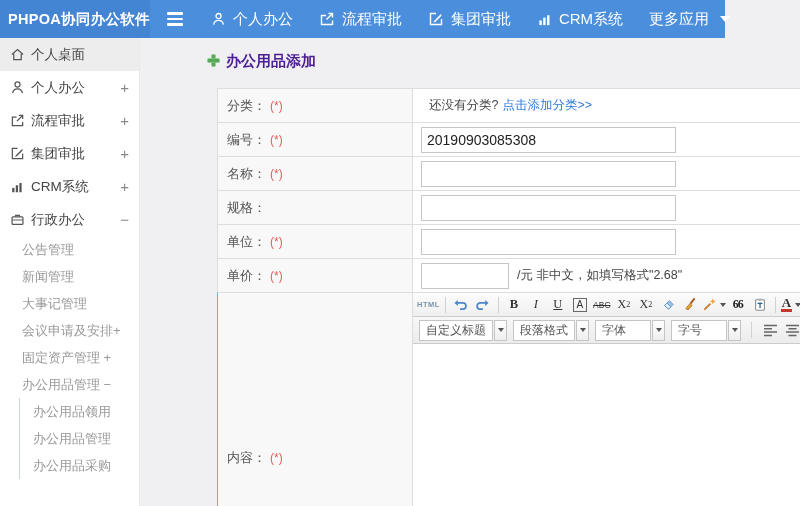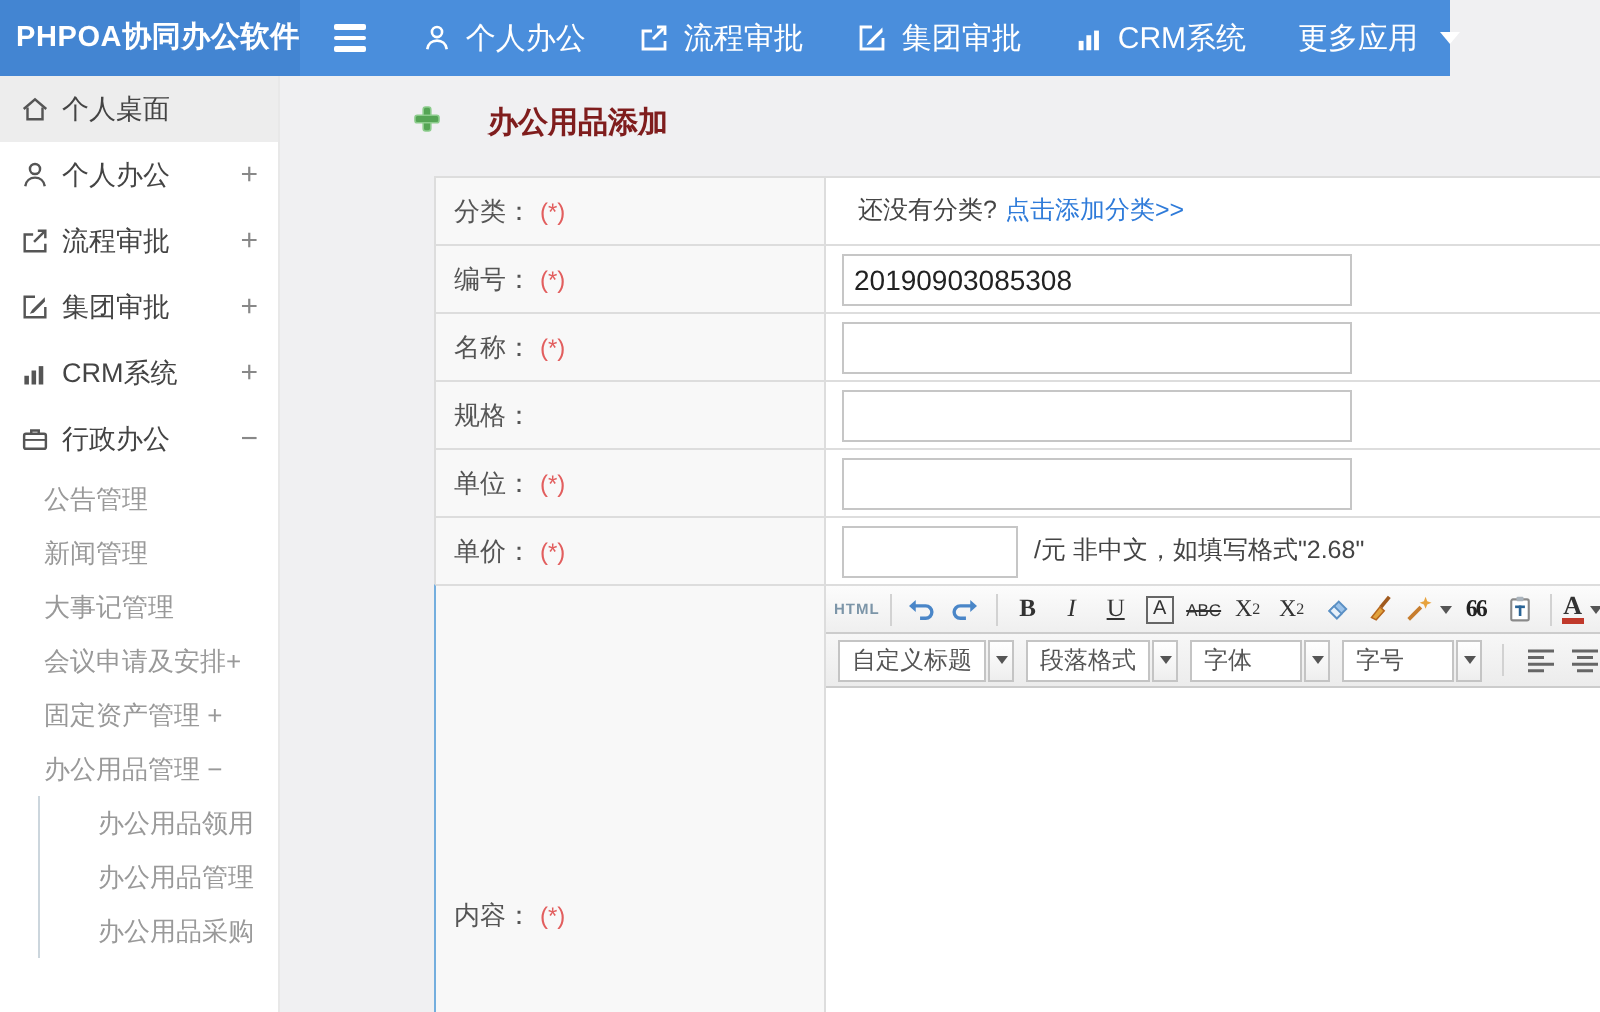--- a/index.html
+++ b/index.html
@@ -16,26 +16,26 @@
   .caret-down { width:0; height:0; border-left:5px solid transparent; border-right:5px solid transparent; border-top:6px solid #fff; margin-left:4px; }
 
   
   .sidebar { position:absolute; top:38px; left:0; width:140px; bottom:0; background:#fff; border-right:1px solid #e8e8e8; }
   .side-item { height:33px; display:flex; align-items:center; padding:0 10px 0 9px; font-size:13.5px; color:#444; cursor:pointer; }
   .side-item.active { background:#ededed; }
   .side-item .s-icon { width:16px; display:flex; justify-content:center; color:#555; }
   .side-item .s-lbl { margin-left:6px; flex:1; white-space:nowrap; }
   .side-item .s-exp { color:#888; font-size:15px; font-weight:300; }
   .submenu .sub-item { height:27px; line-height:27px; padding-left:22px; font-size:13px; color:#999; cursor:pointer; white-space:nowrap; }
-  .subsub { margin-left:19px; border-left:1px solid #ccd6dd;padding-left:16px; }
+  .subsub { margin-left:19px; border-left:1px solid #ccd6dd; }
   .subsub .subsub-item { height:27px; line-height:27px; padding-left:13px; font-size:13px; color:#999; cursor:pointer; white-space:nowrap; }
 
   
   .main { position:absolute; left:140px; top:38px; right:0; bottom:0; background:#f0f0f2; overflow:hidden; }
-  .page-title { margin:14px 0 0 67px; display:flex; align-items:center; gap:24px; color:#7f1d1d; font-weight:bold; font-size:15px; }
+  .page-title { margin:14px 0 0 67px; display:flex; align-items:center; gap:6px; color:#4c1d95; font-weight:bold; font-size:15px; }
   .form-table { margin:17px 0 0 77px; background:#fff; }
   .frow { display:flex; border-top:1px solid #ddd; border-left:1px solid #ddd; min-height:34px; }
   .frow.content-row { height:330px; border-left-color:#74aede; }
   .flabel { width:195px; background:#f8f8f8; border-right:1px solid #ddd; display:flex; align-items:center; padding-left:9px; font-size:13px; color:#555; flex-shrink:0; }
   .freq { color:#e25e5e; margin-left:4px; font-size:12px; }
   .fvalue { flex:1; display:flex; align-items:center; padding-left:8px; background:#fff; min-width:0; }
   .text-input { width:255px; height:26px; border:1px solid #c6c6c6; font-size:14px; padding:0 5px; font-family:"Liberation Sans",sans-serif; color:#222; outline:none; }
   .text-input.small { width:88px; }
   .select-box { width:85px; height:22px; border:1px solid #8a8a8a; background:#fff; display:flex; align-items:center; justify-content:space-between; padding:0 5px; font-size:12.5px; color:#222; cursor:pointer; }
   .select-caret { width:0; height:0; border-left:4px solid transparent; border-right:4px solid transparent; border-top:5px solid #333; }

